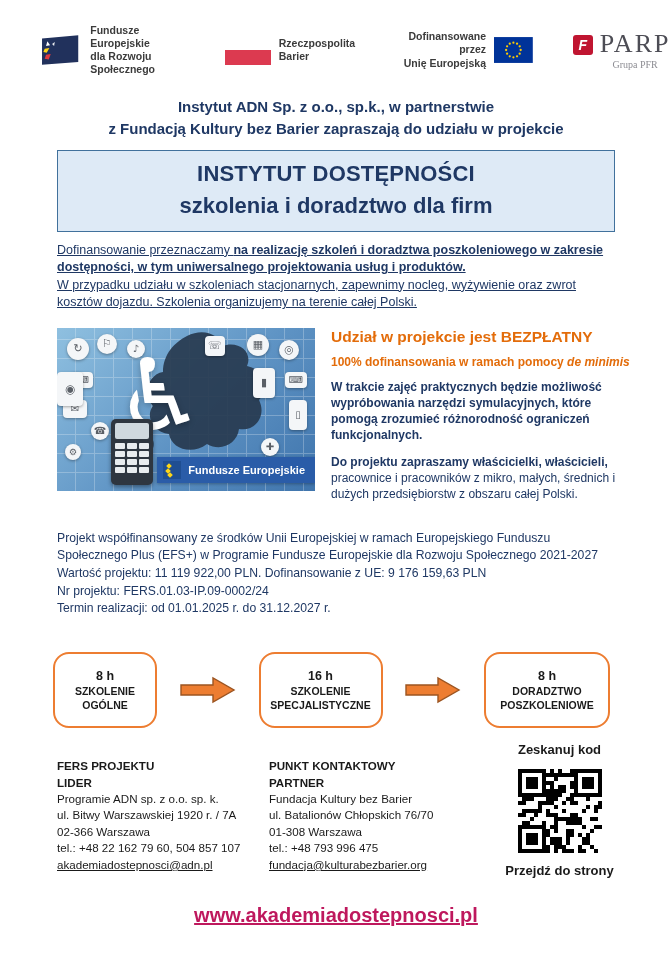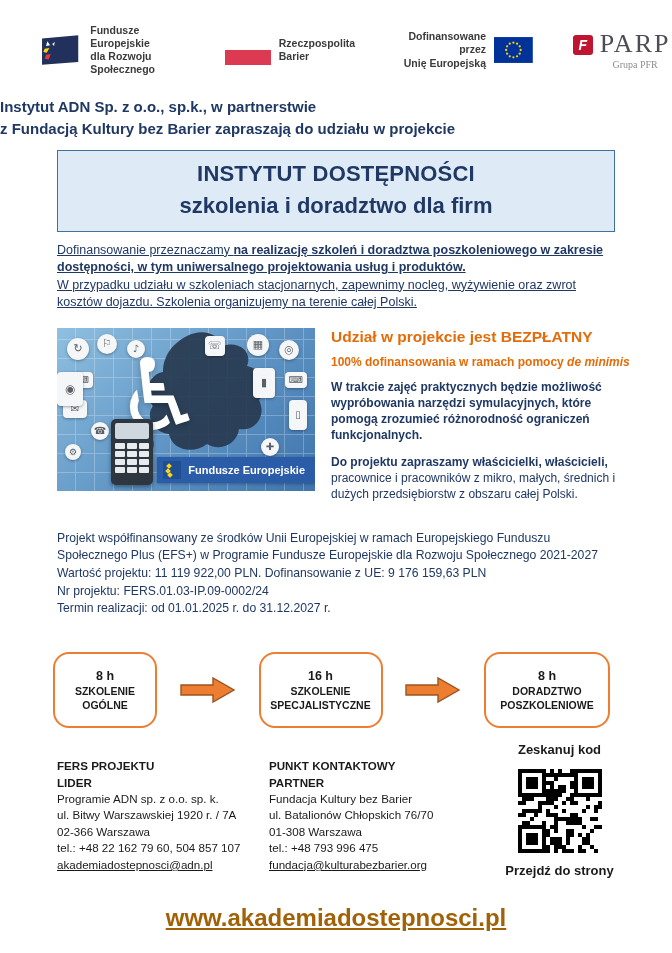--- a/index.html
+++ b/index.html
@@ -17,21 +17,21 @@
   .divider{width:1px;height:42px;background:#9a9a9a;margin:0 18px 0 22px;}
   .parp{display:flex;align-items:flex-start;}
   .parp-icon{width:20px;height:20px;background:#C01531;border-radius:3px;color:#fff;
              font-weight:700;font-size:14px;display:flex;align-items:center;justify-content:center;
              font-style:italic;margin-top:4px;}
   .parp-txt{margin-left:7px;text-align:center;}
   .parp-name{font-family:"Liberation Serif","DejaVu Serif",serif;font-size:26px;color:#4d4d55;letter-spacing:2px;line-height:1;}
   .parp-sub{font-family:"Liberation Serif","DejaVu Serif",serif;font-size:10px;color:#8d8d93;margin-top:2px;}
 
   
-  .hdr{margin-top:18px;text-align:left;font-size:15px;font-weight:700;color:#1F3864;line-height:1.45;}
+  .hdr{margin-top:18px;text-align:center;font-size:15px;font-weight:700;color:#1F3864;line-height:1.45;}
 
   
   .title-box{margin:10px 57px 0 57px;background:#DEEAF6;border:1px solid #41719C;
              text-align:center;padding:10px 0 12px 0;}
   .title-line1{font-size:22px;font-weight:700;color:#1F3864;letter-spacing:.2px;}
   .title-line2{font-size:22px;font-weight:700;color:#1F3864;margin-top:6px;}
 
   
   .intro{margin:10px 57px 0 57px;font-size:12.5px;line-height:1.4;color:#1F3864;text-decoration:underline;}
   .intro p{margin:0;}
@@ -89,21 +89,21 @@
   .ccol a{color:#1a1a1a;}
   .qrcol{margin-left:auto;width:152px;text-align:center;margin-top:-16px;}
   .qrcol .cap{font-size:13px;font-weight:700;color:#1a1a1a;}
   .qr{width:84px;height:84px;margin:12px auto 10px auto;display:grid;
       grid-template-columns:repeat(21,1fr);grid-template-rows:repeat(21,1fr);background:#fff;}
   .qr i{display:block;}
   .qr i.k{background:#000;}
 
   
   .site{margin-top:26px;text-align:center;}
-  .site a{font-size:24px;font-weight:700;color:#a16207;text-decoration:underline;}
+  .site a{font-size:20px;font-weight:700;color:#be185d;text-decoration:underline;}
 </style>
 </head>
 <body>
 
 <div class="page">
 
   <div class="logo-row">
     <div class="logo-item">
       <svg width="66" height="46" viewBox="0 0 66 46">
         <polygon points="6,6 60,1 60,41 6,45" fill="#21315C"></polygon>

